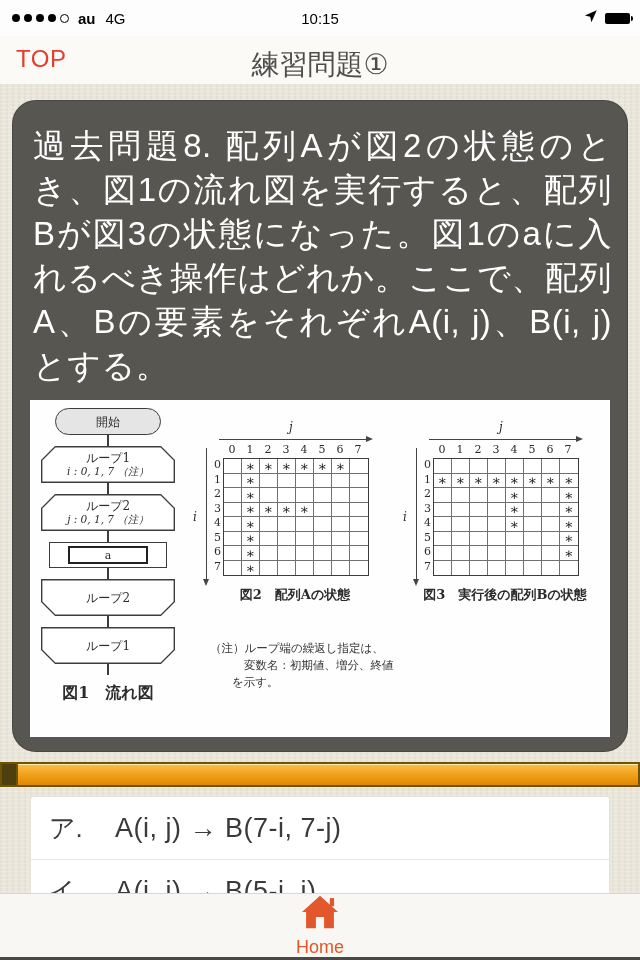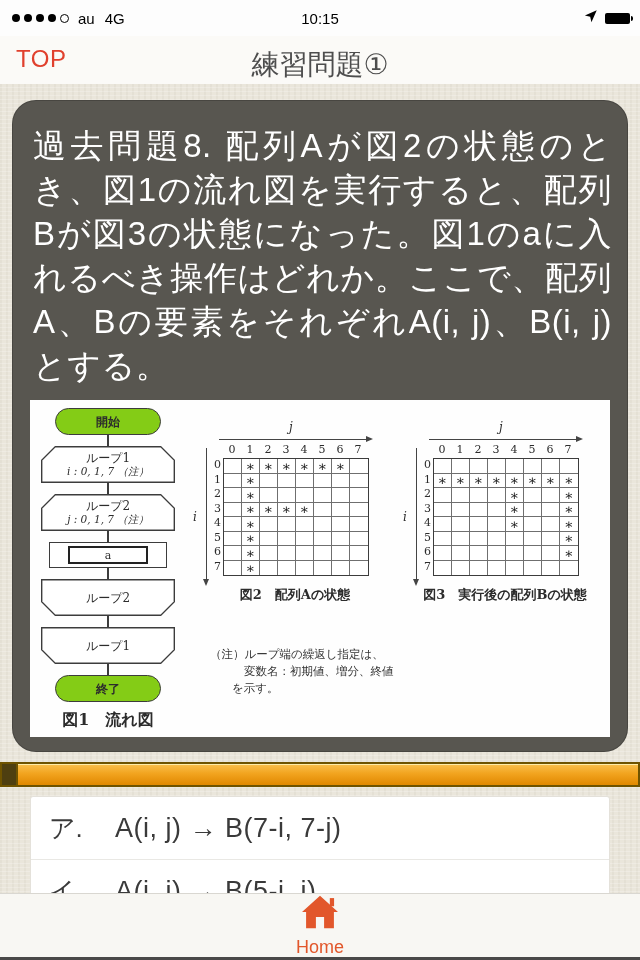--- a/index.html
+++ b/index.html
@@ -8,21 +8,21 @@
        background:#eae6db;-webkit-font-smoothing:antialiased;}
   .abs{position:absolute;}
 
   
   .status-bar{left:0;top:0;width:640px;height:36px;background:#fdfdfd;
     display:flex;align-items:center;color:#000;font-size:15px;}
   .sig-dots{display:flex;gap:4px;margin-left:12px;align-items:center;}
   .sig-dot{width:8px;height:8px;border-radius:50%;}
   .sig-dot.on{background:#000;}
   .sig-dot.off{background:transparent;border:1px solid #000;width:7px;height:7px;}
-  .carrier{margin-left:9px;}
+  .carrier{margin-left:9px;font-weight:bold;}
   .network{margin-left:10px;}
   .clock{position:absolute;left:0;right:0;text-align:center;font-weight:normal;font-size:15px;}
   .sb-right{position:absolute;right:10px;top:0;height:36px;display:flex;align-items:center;gap:7px;}
   .battery{width:25px;height:11px;background:#000;border-radius:2px;position:relative;}
   .battery:after{content:'';position:absolute;right:-3px;top:3px;width:2px;height:5px;background:#000;border-radius:0 2px 2px 0;}
 
   
   .nav-bar{left:0;top:36px;width:640px;height:48px;background:#fbfaf7;border-bottom:1px solid #ebe8e2;}
   .nav-back{position:absolute;left:16px;top:9px;font-size:24px;letter-spacing:.5px;}
   .nav-title{position:absolute;left:0;right:0;top:10px;text-align:center;font-size:28px;color:#4d4d4d;}
@@ -39,21 +39,21 @@
   .problem-text{position:absolute;left:21px;right:16px;top:24px;color:#ffffff;
     font-size:33px;line-height:44px;letter-spacing:.5px;text-align:justify;}
 
   
   .figure{left:30px;top:400px;width:580px;height:337px;background:#fefefe;color:#2c2c2c;}
 
   
   .flowchart{position:absolute;left:8px;top:8px;width:140px;display:flex;flex-direction:column;align-items:center;}
   .fc-conn{width:2px;height:11px;background:#3c3c3c;}
   .fc-node{position:relative;display:flex;flex-direction:column;align-items:center;justify-content:center;}
-  .fc-terminal{width:104px;height:25px;border:1.4px solid #3c3c3c;border-radius:14px;background:#84cc16;font-weight:bold;}
+  .fc-terminal{width:104px;height:25px;border:1.4px solid #3c3c3c;border-radius:14px;background:#e5e5e5;}
   .fc-loop{width:134px;height:37px;background:#3c3c3c;}
   .fc-loop .inner{position:absolute;inset:1.4px;background:#fff;}
   .fc-loop-start{clip-path:polygon(14px 0,calc(100% - 14px) 0,100% 14px,100% 100%,0 100%,0 14px);}
   .fc-loop-start .inner{clip-path:polygon(13px 0,calc(100% - 13px) 0,100% 13px,100% 100%,0 100%,0 13px);}
   .fc-loop-end{clip-path:polygon(0 0,100% 0,100% calc(100% - 14px),calc(100% - 14px) 100%,14px 100%,0 calc(100% - 14px));}
   .fc-loop-end .inner{clip-path:polygon(0 0,100% 0,100% calc(100% - 13px),calc(100% - 13px) 100%,13px 100%,0 calc(100% - 13px));}
   .fc-process{width:116px;height:24px;border:1.4px solid #3c3c3c;background:#fff;}
   .fc-process .abox{position:relative;z-index:1;width:76px;height:14px;border:2.6px solid #222;
     display:flex;align-items:center;justify-content:center;font-size:11px;font-family:"DejaVu Serif",serif;}
   .fc-lbl{position:relative;z-index:1;font-size:12px;line-height:14px;font-family:"DejaVu Serif",serif;}
@@ -77,21 +77,21 @@
   .g-cells{position:absolute;left:30px;top:36px;display:grid;grid-template-columns:repeat(8,18px);
     grid-auto-rows:14.5px;border:1.6px solid #3c3c3c;background:#fff;}
   .g-cell{border-right:1px solid #6f6f6f;border-bottom:1px solid #6f6f6f;
     display:flex;align-items:center;justify-content:center;
     font-family:"DejaVu Serif",serif;font-size:14px;color:#111;}
   .g-cell:nth-child(8n){border-right:none;}
   .g-cell:nth-last-child(-n+8){border-bottom:none;}
   .g-caption{position:absolute;top:164px;left:102px;transform:translateX(-50%);white-space:nowrap;
     font-size:13px;font-weight:bold;font-family:"DejaVu Serif",serif;}
 
-  .fig-note{position:absolute;left:180px;top:246px;width:260px;
+  .fig-note{position:absolute;left:180px;top:240px;width:260px;
     font-family:"DejaVu Serif",serif;font-size:11.5px;line-height:17px;color:#333;}
   .fig-note div:nth-child(2){padding-left:34px;}
   .fig-note div:nth-child(3){padding-left:22px;}
 
   
   .divider-bar{left:0;top:762px;width:640px;height:25px;background:#6e5300;}
   .divider-cap{position:absolute;left:2px;top:2px;bottom:2px;width:14px;background:#4e3f10;}
   .divider-fill{position:absolute;left:18px;right:2px;top:2px;bottom:2px;
     background:linear-gradient(180deg,#f9c04d 0%,#f2a41f 45%,#e08800 100%);
     box-shadow:inset 0 1px 0 rgba(255,255,210,.7);}
@@ -170,23 +170,20 @@
       <div class="fc-node fc-loop fc-loop-end">
         <div class="inner"></div>
         <div class="fc-lbl">ループ2</div>
       </div>
       <div class="fc-conn"></div>
       <div class="fc-node fc-loop fc-loop-end">
         <div class="inner"></div>
         <div class="fc-lbl">ループ1</div>
       </div>
       <div class="fc-conn"></div>
-      <div class="fc-node fc-terminal">
-        <div class="fc-lbl">終了</div>
-      </div>
       <div class="fc-caption">図1　流れ図</div>
     </div>
   <div class="grid-block" style="left:163px;" id="grid0">
       <div class="g-jlabel">j</div>
       <div class="g-jarrow"></div>
       <div class="g-colnums">
         <span>0</span>
         <span>1</span>
         <span>2</span>
         <span>3</span>

